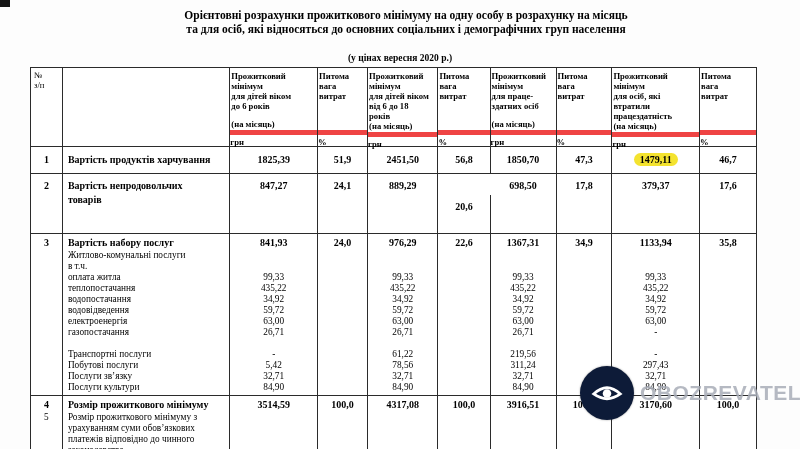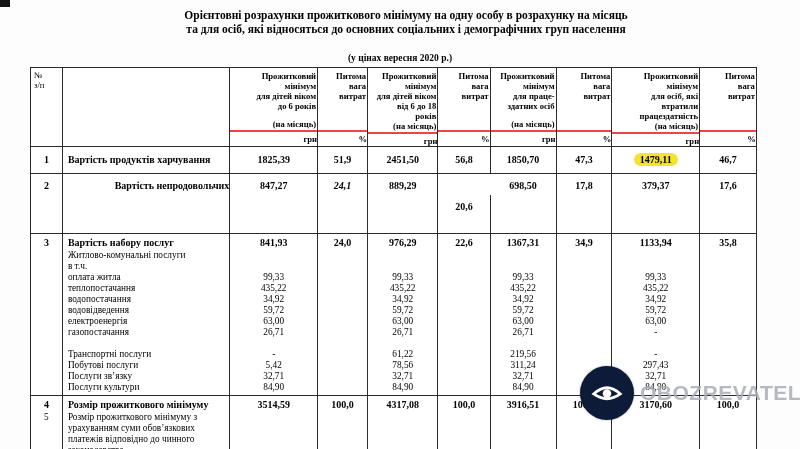--- a/index.html
+++ b/index.html
@@ -11,25 +11,25 @@
     overflow:hidden;
     position:relative;
   }
   .corner-mark { position:absolute; top:0; left:0; width:10px; height:7px; background:#151515; }
   .title { margin-top:8px; text-align:center; font-weight:bold; font-size:11.5px; line-height:14px;padding-left:12px; }
   .subtitle { margin-top:16px; text-align:center; font-weight:bold; font-size:9.5px; line-height:12px; }
 
   .tbl { margin:3px 0 0 30px; width:727px; border:1px solid #2b2b2b; background:#fff; }
 
   .thead { display:flex; height:78px; }
-  .hcell { border-right:1px solid #2b2b2b; display:flex; flex-direction:column; font-weight:bold; font-size:8.6px; line-height:10px; text-align:right; }
+  .hcell { border-right:1px solid #2b2b2b; display:flex; flex-direction:column; font-weight:bold; font-size:8.6px; line-height:10px; text-align:left; }
   .hcell:last-child { border-right:none; }
   .hplain { display:block; text-align:left; font-weight:normal; padding:2px 3px; }
   .hmain { flex:1; display:flex; flex-direction:column; justify-content:space-between; padding:3px 1px 1px; }
-  .hunit { border-top:2px solid #ef4444; height:16px; line-height:15px; }
+  .hunit { border-top:5px solid #ef4444; height:16px; line-height:15px; }
 
   .trow { display:flex; border-top:1px solid #2b2b2b; }
   .tcell { border-right:1px solid #2b2b2b; overflow:hidden; }
   .tcell:last-child { border-right:none; }
   .numcol { text-align:center; }
   .itemcol { padding-left:5px; }
   .valcol { text-align:center; }
 
   .ln { height:11px; line-height:11px; font-size:9.3px; white-space:nowrap; }
   .ln.b { height:14px; line-height:14px; font-size:10px; font-weight:bold; }
@@ -183,28 +183,29 @@
         </div>
         <div class="tcell valcol" style="width: 7.7%; padding-top: 6px; padding-bottom: 6px;">
           <div class="ln b">46,7</div>
         </div>
       </div>
       <div class="trow">
         <div class="tcell numcol" style="width: 4.4%; padding-top: 5px; padding-bottom: 5px;">
           <div class="ln b">2</div>
           <div class="ln b">&nbsp;</div>
         </div>
-        <div class="tcell itemcol" style="width: 23.1%; padding-top: 5px; padding-bottom: 5px; text-align: right;">
+        <div class="tcell itemcol" style="width: 23.1%; padding-top: 5px; padding-bottom: 5px;">
           <div class="ln b">Вартість  непродовольчих</div>
+          <div class="ln b">товарів</div>
         </div>
         <div class="tcell valcol" style="width: 12.1%; padding-top: 5px; padding-bottom: 5px;">
           <div class="ln b">847,27</div>
           <div class="ln b">&nbsp;</div>
         </div>
-        <div class="tcell valcol" style="width: 6.9%; padding-top: 5px; padding-bottom: 5px; font-style: italic;">
+        <div class="tcell valcol" style="width: 6.9%; padding-top: 5px; padding-bottom: 5px;">
           <div class="ln b">24,1</div>
           <div class="ln b">&nbsp;</div>
         </div>
         <div class="tcell valcol" style="width: 9.7%; padding-top: 5px; padding-bottom: 5px;">
           <div class="ln b">889,29</div>
           <div class="ln b">&nbsp;</div>
         </div>
         <div class="tcell valcol" style="width: 7.2%; padding-top: 5px; padding-bottom: 5px; margin-top: 21px;">
           <div class="ln b">20,6</div>
           <div class="ln b">&nbsp;</div>

